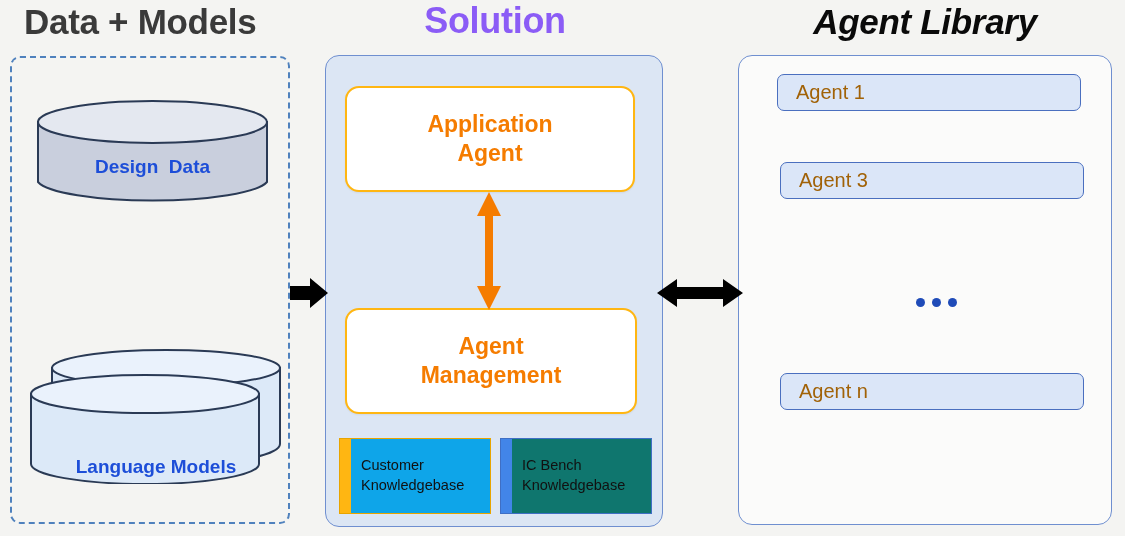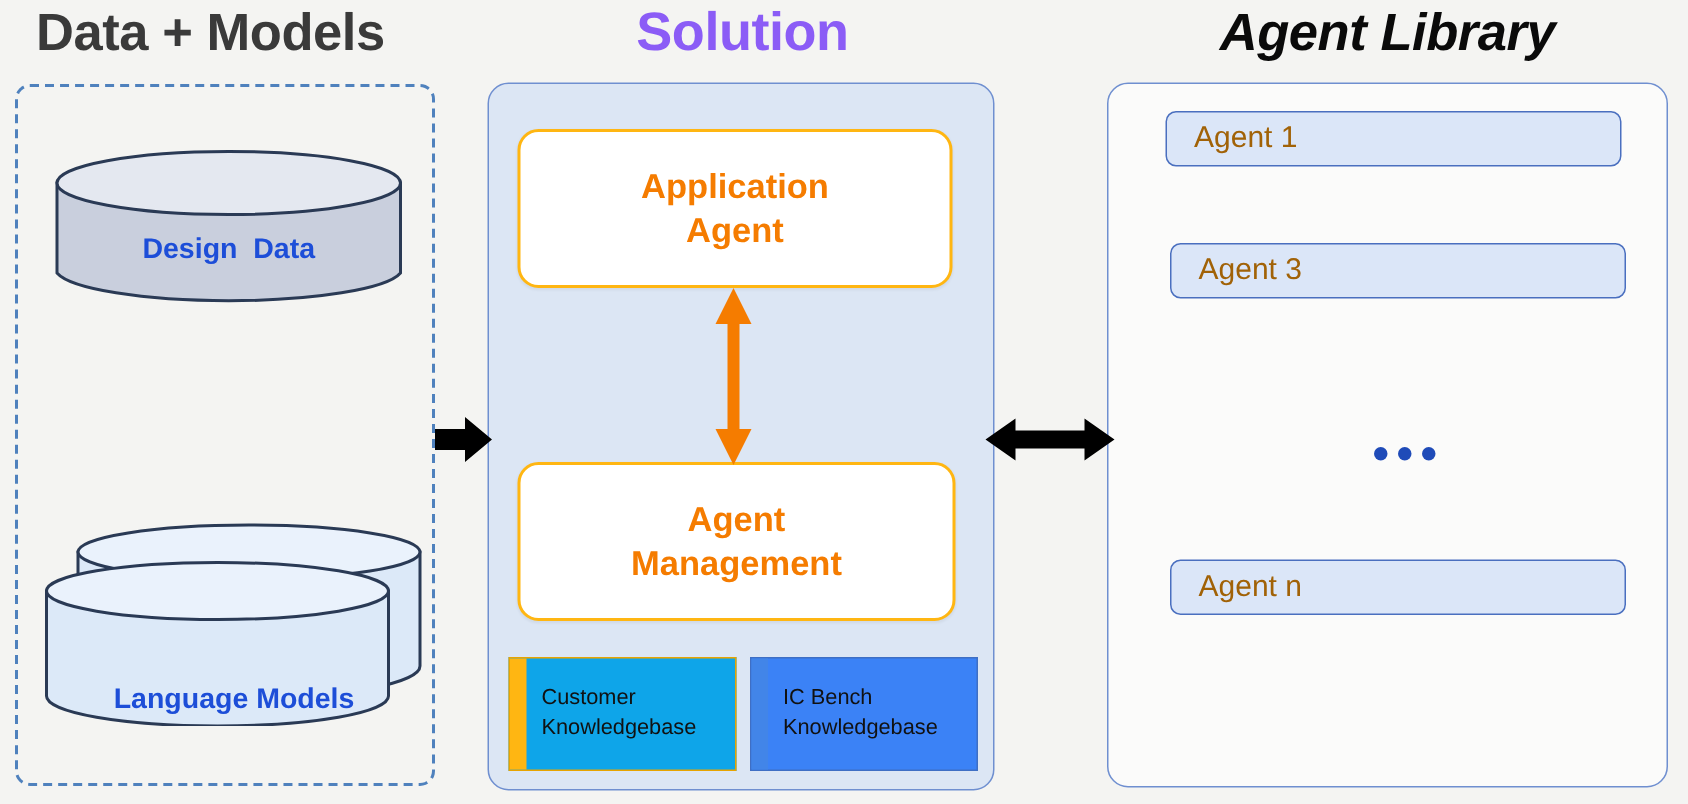--- a/index.html
+++ b/index.html
@@ -136,21 +136,21 @@
     white-space: pre-line;
   }
   #kb-customer {
     left: 339px; top: 438px; width: 152px; height: 76px;
     background: #0ea5e9;
     border: 1.6px solid #e8a400;
   }
   #kb-customer .kb-accent { background: #ffb612; }
   #kb-icbench {
     left: 500px; top: 438px; width: 152px; height: 76px;
-    background: #3b82f6;
+    background: #0f766e;
     border: 1.6px solid #3f6fc4;
   }
   #kb-icbench .kb-accent { background: #4285e8; }
 
   
   .agent-pill {
     position: absolute;
     box-sizing: border-box;
     background: #dbe6f8;
     border: 1.4px solid #4a6fbf;

